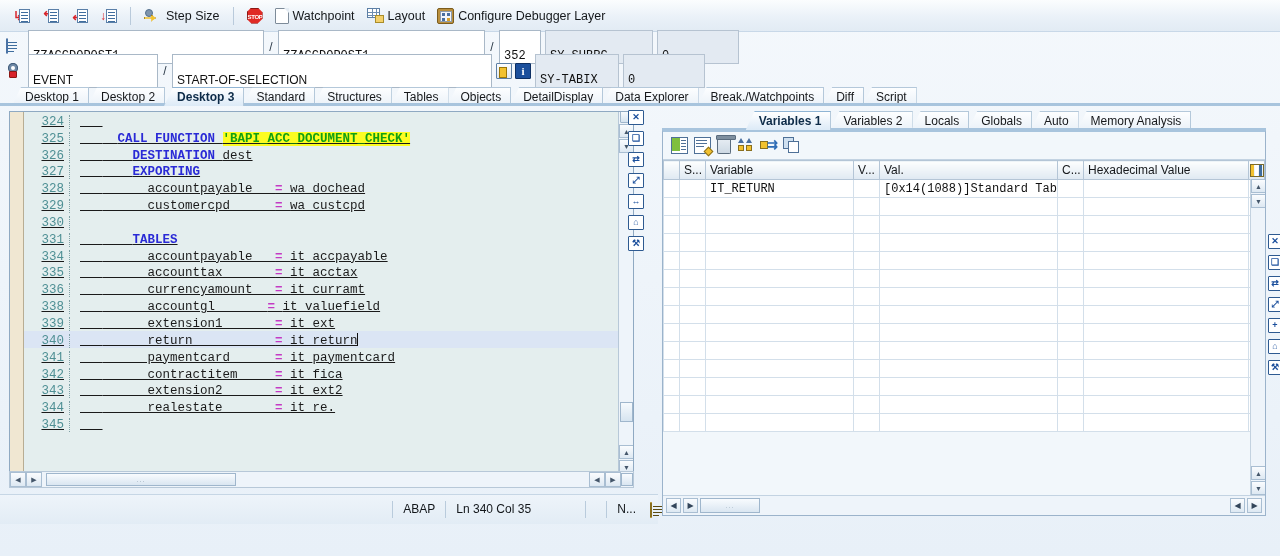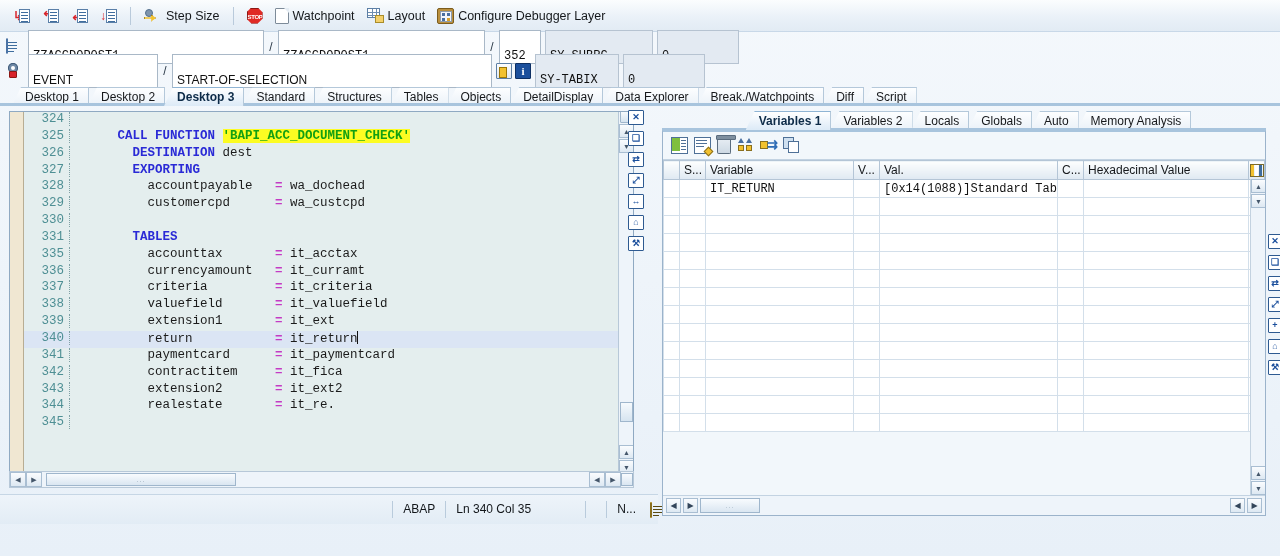--- a/index.html
+++ b/index.html
@@ -140,22 +140,22 @@
   .panels { position: relative; height: 418px; display: flex; }
   .left-panel { width: 658px; position: relative; }
   .right-panel { flex: 1; position: relative; }
 
   
   .code-wrap { position: absolute; left: 9px; top: 5px; width: 625px; bottom: 48px;
                border: 1px solid #8fa9c2; background: #e7eff0; display: flex; }
   .margin-strip { width: 14px; background: #f0e7d2; border-right: 1px solid #b8ad93; flex:none;}
   .code-area { flex: 1; position: relative; overflow: hidden; background: #e4eeee; }
   .code-inner { position: absolute; inset: 0; }
-  .cline { height: 16.85px; display: flex; align-items: flex-start;
-           font-family: "Liberation Mono", monospace; font-size: 12.5px; white-space: pre; }
+  .cline { height: 16.85px; display: flex; align-items: flex-end;
+           font-family: "Liberation Mono", monospace; font-size: 12.5px; white-space: pre; text-decoration: underline; }
   .cline.cur { background: #dbe5f4; }
   .lno { width: 46px; flex: none; text-align: right; padding-right: 5px;
          color: #4e8f94; font-family: "Liberation Mono", monospace; font-size: 12.5px;
          border-right: 1px dotted #7fa0a5; }
   .ctext { padding-left: 10px; position: relative; }
   .kw   { color: #2a2ad6; font-weight: bold; }
   .str  { color: #12a012; font-weight: bold; background: #fcfc22; }
   .idn  { color: #1b1b1b; margin-top: 20px; }
   .op   { color: #c43ac4; font-weight: bold; }
   .com  { color: #9a9a9a; font-style: italic; }
@@ -420,24 +420,24 @@
         <div class="code-area">
           <div class="code-inner" id="code-lines">
               <div class="cline"><span class="lno">324</span><span class="ctext"><span>   </span></span></div>
               <div class="cline"><span class="lno">325</span><span class="ctext"><span>   </span><span class="idn">  </span><span class="kw">CALL FUNCTION </span><span class="str">'BAPI_ACC_DOCUMENT_CHECK'</span></span></div>
               <div class="cline"><span class="lno">326</span><span class="ctext"><span>   </span><span class="idn">    </span><span class="kw">DESTINATION </span><span class="idn">dest</span></span></div>
               <div class="cline"><span class="lno">327</span><span class="ctext"><span>   </span><span class="idn">    </span><span class="kw">EXPORTING</span></span></div>
               <div class="cline"><span class="lno">328</span><span class="ctext"><span>   </span><span class="idn">      accountpayable   </span><span class="op">= </span><span class="idn">wa_dochead</span></span></div>
               <div class="cline"><span class="lno">329</span><span class="ctext"><span>   </span><span class="idn">      customercpd      </span><span class="op">= </span><span class="idn">wa_custcpd</span></span></div>
               <div class="cline"><span class="lno">330</span></div>
               <div class="cline"><span class="lno">331</span><span class="ctext"><span>   </span><span class="idn">    </span><span class="kw">TABLES</span></span></div>
+              <div class="cline"><span class="lno">334</span><span class="ctext"><span>   </span><span class="idn">      accountpayable   </span><span class="op">= </span><span class="idn">it_accpayable</span></span></div>
               <div class="cline"><span class="lno">335</span><span class="ctext"><span>   </span><span class="idn">      accounttax       </span><span class="op">= </span><span class="idn">it_acctax</span></span></div>
               <div class="cline"><span class="lno">336</span><span class="ctext"><span>   </span><span class="idn">      currencyamount   </span><span class="op">= </span><span class="idn">it_curramt</span></span></div>
-              <div class="cline"><span class="lno">337</span><span class="ctext"><span>   </span><span class="idn">      criteria         </span><span class="op">= </span><span class="idn">it_criteria</span></span></div>
-              <div class="cline"><span class="lno">338</span><span class="ctext"><span>   </span><span class="idn">      valuefield       </span><span class="op">= </span><span class="idn">it_valuefield</span></span></div>
+              <div class="cline"><span class="lno">338</span><span class="ctext"><span>   </span><span class="idn">      accountgl       </span><span class="op">= </span><span class="idn">it_valuefield</span></span></div>
               <div class="cline"><span class="lno">339</span><span class="ctext"><span>   </span><span class="idn">      extension1       </span><span class="op">= </span><span class="idn">it_ext</span></span></div>
               <div class="cline cur"><span class="lno">340</span><span class="ctext"><span>   </span><span class="idn">      return           </span><span class="op">= </span><span class="idn">it_return</span><span class="caret"></span></span></div>
               <div class="cline"><span class="lno">341</span><span class="ctext"><span>   </span><span class="idn">      paymentcard      </span><span class="op">= </span><span class="idn">it_paymentcard</span></span></div>
               <div class="cline"><span class="lno">342</span><span class="ctext"><span>   </span><span class="idn">      contractitem     </span><span class="op">= </span><span class="idn">it_fica</span></span></div>
               <div class="cline"><span class="lno">343</span><span class="ctext"><span>   </span><span class="idn">      extension2       </span><span class="op">= </span><span class="idn">it_ext2</span></span></div>
               <div class="cline"><span class="lno">344</span><span class="ctext"><span>   </span><span class="idn">      realestate       </span><span class="op">= </span><span class="idn">it_re.</span></span></div>
               <div class="cline"><span class="lno">345</span><span class="ctext"><span>   </span></span></div>
             </div>
           <div class="vsb">
             <div class="sb-thumb" style="top:-1px;height:12px;border-radius:1px"></div>

